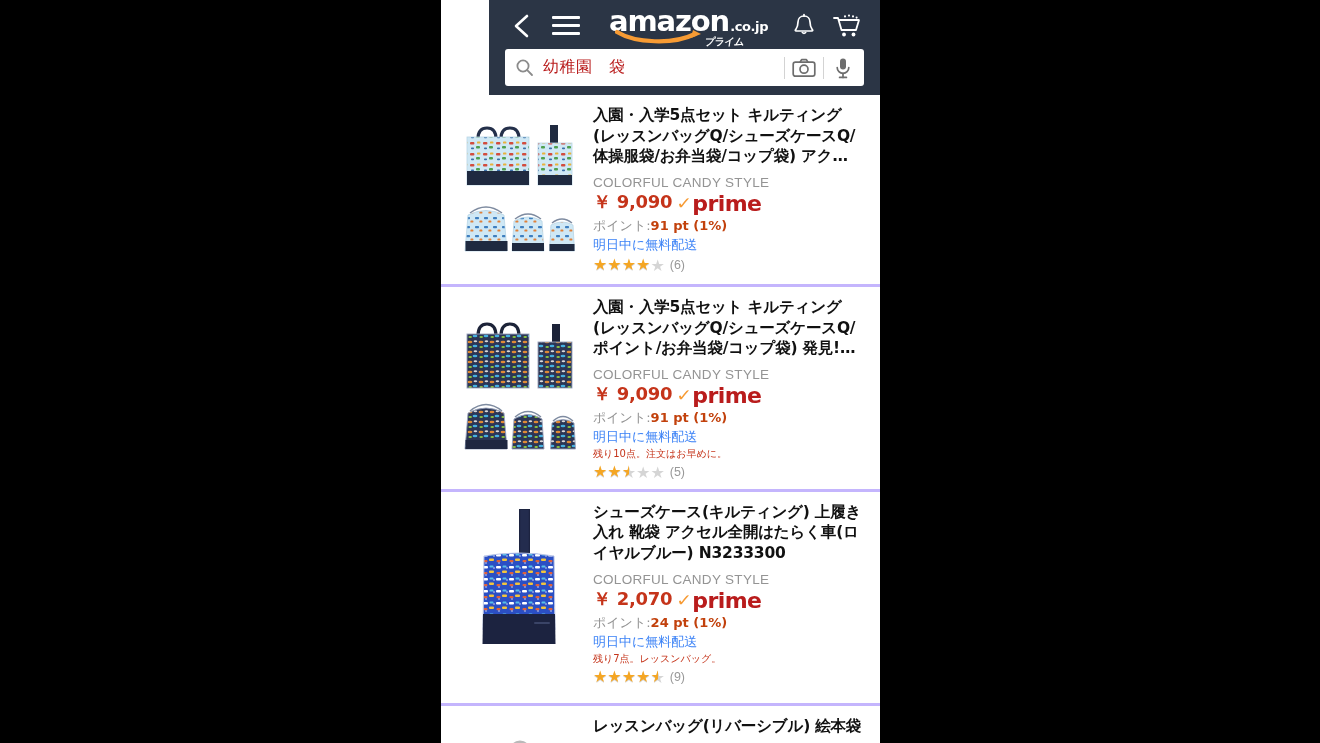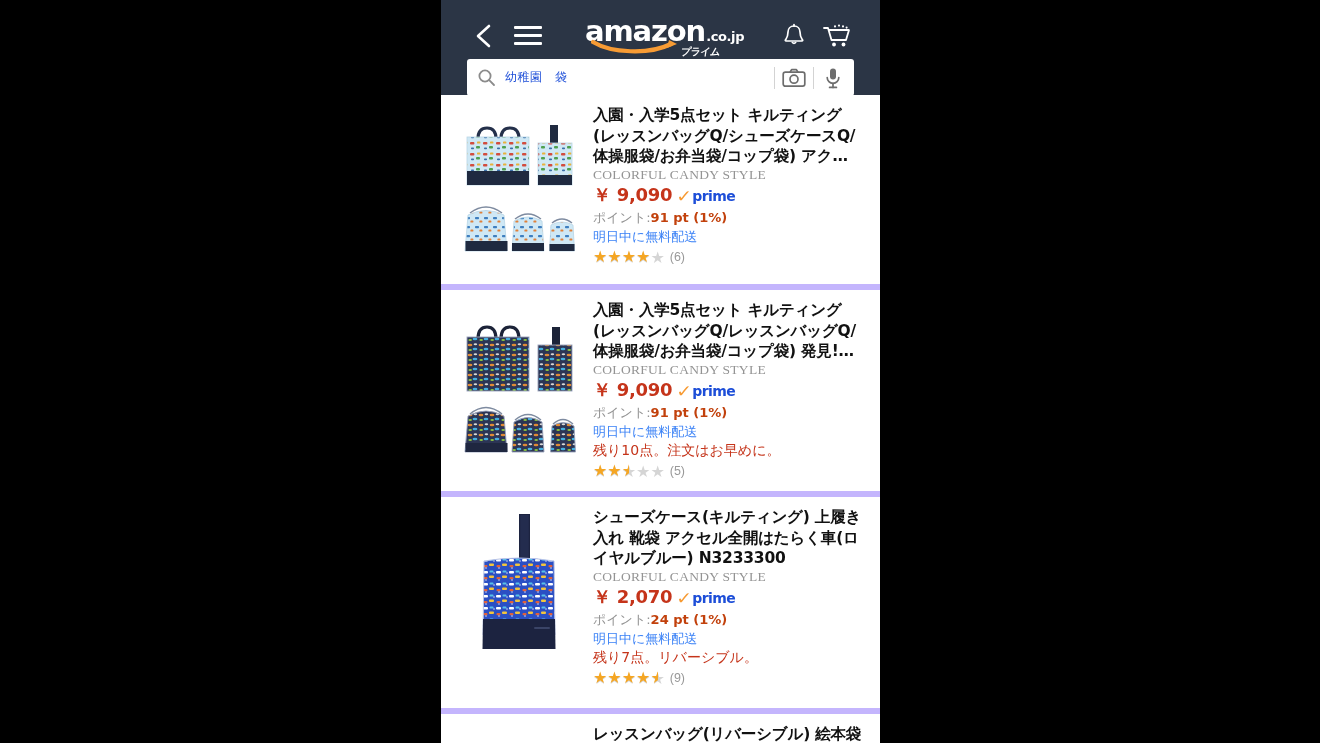--- a/index.html
+++ b/index.html
@@ -18,23 +18,24 @@
   #phone {
     position: absolute;
     left: 441px; top: 0;
     width: 439px; height: 743px;
     background: #ffffff;
     overflow: hidden;
   }
   
   .header {
     background: #2b3545;
-    padding: 12px;
+    padding: 2px;
     height: 95px;
     position: relative;
+    margin-left: 48px;
   }
   .header-top {
     height: 47px;
     display: flex;
     align-items: center;
     padding: 0 14px;
   }
   .hdr-back {
     width: 34px; height: 34px;
     display: flex; align-items: center; justify-content: center;
@@ -124,22 +125,22 @@
     background: #ffffff;
     border-radius: 3px;
     height: 37px;
     display: flex;
     align-items: center;
     padding: 0 2px 0 10px;
   }
   .search-icon { flex: 0 0 auto; display:flex; align-items:center; }
   .search-text {
     flex: 1 1 auto;
-    font-size: 12px;
-    color: #1d4ed8;
+    font-size: 16px;
+    color: #b91c1c;
     padding-left: 9px;
     font-family: "DejaVu Sans", sans-serif;
     letter-spacing: 0.5px;
     white-space: nowrap;
     overflow: hidden;
   }
   .search-sep {
     width: 1px; height: 22px; background: #d3d3d3; flex:0 0 auto;
   }
   .search-btn {
@@ -147,21 +148,21 @@
     display: flex; align-items: center; justify-content: center;
     flex: 0 0 auto;
   }
   .search-btn svg { display:block; }
 
   
   .results { background: #fff; }
   .result {
     display: flex;
     padding: 10px 12px 9px 12px;
-    border-bottom: 6px solid #c4b5fd;
+    border-bottom: 3px solid #c4b5fd;
   }
   .result:last-child { border-bottom: none; }
   .thumb {
     flex: 0 0 132px;
     width: 132px;
     display: flex;
     align-items: flex-start;
     justify-content: center;
     padding-top: 2px;
   }
@@ -174,23 +175,23 @@
     font-size: 15.5px;
     line-height: 1.33;
     font-weight: bold;
     color: #111111;
     font-family: "DejaVu Sans", sans-serif;
     letter-spacing: -0.2px;
   }
   .brand {
     font-size: 13.5px;
     color: #949494;
-    margin-top: 0;
+    margin-top: 8px;
     letter-spacing: 0.3px;
-    font-family: Liberation Serif, serif;
+    font-family: Liberation Sans, sans-serif;
   }
   .price-row {
     display: flex;
     align-items: baseline;
     margin-top: 0;
     gap: 5px;
   }
   .price {
     color: #c5341a;
     font-size: 18px;
@@ -206,41 +207,41 @@
   }
   .prime-check {
     color: #f79b34;
     font-size: 17px;
     font-weight: bold;
     line-height: 1;
     margin-right: 1px;
     transform: scaleX(1.1);
   }
   .prime-word {
-    color: #1d4ed8;
-    font-size: 14px;
+    color: #b91c1c;
+    font-size: 22px;
     font-weight: bold;
     letter-spacing: -0.6px;
     font-family: "DejaVu Sans", sans-serif;
   }
   .points {
     font-size: 13px;
     color: #949494;
     margin-top: 2px;
     font-family: "DejaVu Sans", sans-serif;
   }
   .points b { color: #c2410c; font-weight: bold; }
   .delivery {
     font-size: 13px;
     color: #3b82f6;
     margin-top: 1px;
     font-family: "DejaVu Sans", sans-serif;
   }
   .stock {
-    font-size: 14px;
+    font-size: 10px;
     color: #c5341a;
     margin-top: 1px;
     font-family: "DejaVu Sans", sans-serif;
   }
   .rating {
     display: flex;
     align-items: center;
     margin-top: 3px;
     gap: 5px;
   }
@@ -466,21 +467,21 @@
               <path d="M58,120 q14,-9 28,0 l2,30 h-32 z" fill="url(#p2)" stroke="#9aa4bc" stroke-width="0.9"></path>
             </g>
 
             <g>
               <path d="M97,122 q10,-9 20,0" fill="none" stroke="#7e8ba0" stroke-width="1.4"></path>
               <path d="M96,124 q11,-7 22,0 l1.5,26 h-25 z" fill="url(#p2)" stroke="#9aa4bc" stroke-width="0.9"></path>
             </g>
           </svg>
         </div>
         <div class="info">
-          <div class="title">入園・入学5点セット キルティング (レッスンバッグQ/レッスンバッグQ/体操服袋/お弁当袋/コップ袋) 発見!…</div>
+          <div class="title">入園・入学5点セット キルティング (レッスンバッグQ/シューズケースQ/ポイント/お弁当袋/コップ袋) 発見!…</div>
           <div class="brand">COLORFUL CANDY STYLE</div>
           <div class="price-row">
             <span class="price">￥ 9,090</span>
             <span class="prime-badge">
               <span class="prime-check">✓</span>
               <span class="prime-word">prime</span>
             </span>
           </div>
           <div class="points"><span>ポイント:</span><b>91 pt (1%)</b></div>
           <div class="delivery">明日中に無料配送</div>
@@ -525,21 +526,21 @@
           <div class="brand">COLORFUL CANDY STYLE</div>
           <div class="price-row">
             <span class="price">￥ 2,070</span>
             <span class="prime-badge">
               <span class="prime-check">✓</span>
               <span class="prime-word">prime</span>
             </span>
           </div>
           <div class="points"><span>ポイント:</span><b>24 pt (1%)</b></div>
           <div class="delivery">明日中に無料配送</div>
-          <div class="stock">残り7点。リバーシブル。</div>
+          <div class="stock">残り7点。レッスンバッグ。</div>
           <div class="rating">
             <span class="stars">
               <span class="base">★★★★★</span>
               <span class="fill" style="width:90%">★★★★★</span>
             </span>
             <span class="rcount">(9)</span>
           </div>
         </div>
       </div>
 

